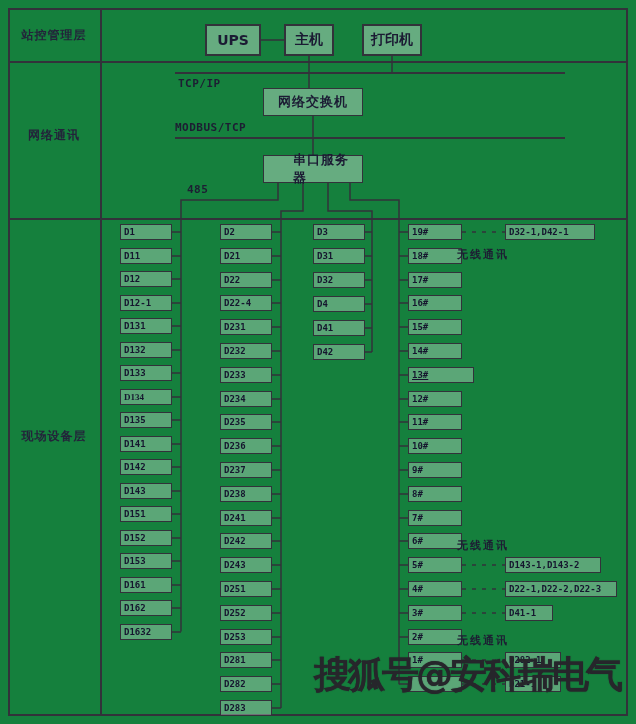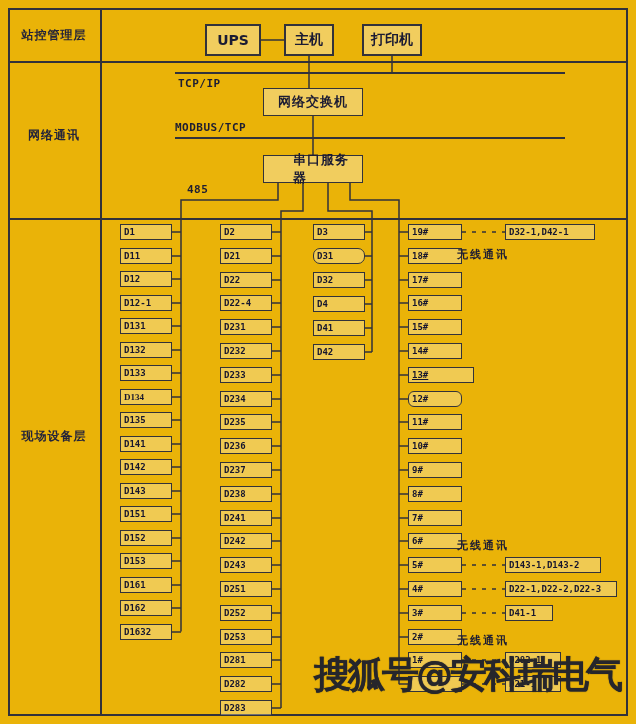--- a/index.html
+++ b/index.html
@@ -1,18 +1,18 @@
 <!DOCTYPE html>
 <html><head>
 <meta charset="utf-8">
 <style>
   html,body{margin:0;padding:0;background:#e8e8e4;}
   .stage{
     position:relative;width:636px;height:724px;overflow:hidden;
-    background:#eab308;
+    background:#15803d;
     font-family:"DejaVu Sans","Liberation Sans",sans-serif;
     color:#1d1d2e;
   }
   .abs{position:absolute;}
   .frameline{position:absolute;background:#32323a;}
   .layerlbl{
     position:absolute;left:10px;width:88px;text-align:center;
     font-size:12px;font-weight:700;letter-spacing:1px;color:#23233a;
   }
   .box{
@@ -201,33 +201,33 @@
       <div class="dev" style="left: 220px; top: 510px; width: 52px; height: 16px;">D241</div>
       <div class="dev" style="left: 220px; top: 533px; width: 52px; height: 16px;">D242</div>
       <div class="dev" style="left: 220px; top: 557px; width: 52px; height: 16px;">D243</div>
       <div class="dev" style="left: 220px; top: 581px; width: 52px; height: 16px;">D251</div>
       <div class="dev" style="left: 220px; top: 605px; width: 52px; height: 16px;">D252</div>
       <div class="dev" style="left: 220px; top: 629px; width: 52px; height: 16px;">D253</div>
       <div class="dev" style="left: 220px; top: 652px; width: 52px; height: 16px;">D281</div>
       <div class="dev" style="left: 220px; top: 676px; width: 52px; height: 16px;">D282</div>
       <div class="dev" style="left: 220px; top: 700px; width: 52px; height: 16px;">D283</div>
       <div class="dev" style="left: 313px; top: 224px; width: 52px; height: 16px;">D3</div>
-      <div class="dev" style="left: 313px; top: 248px; width: 52px; height: 16px; border-radius: 7px;">D31</div>
+      <div class="dev" style="left: 313px; top: 248px; width: 52px; height: 16px;">D31</div>
       <div class="dev" style="left: 313px; top: 272px; width: 52px; height: 16px;">D32</div>
       <div class="dev" style="left: 313px; top: 296px; width: 52px; height: 16px;">D4</div>
       <div class="dev" style="left: 313px; top: 320px; width: 52px; height: 16px;">D41</div>
       <div class="dev" style="left: 313px; top: 344px; width: 52px; height: 16px;">D42</div>
       <div class="dev" style="left: 408px; top: 224px; width: 54px; height: 16px;">19#</div>
       <div class="dev" style="left: 408px; top: 248px; width: 54px; height: 16px;">18#</div>
       <div class="dev" style="left: 408px; top: 272px; width: 54px; height: 16px;">17#</div>
       <div class="dev" style="left: 408px; top: 295px; width: 54px; height: 16px;">16#</div>
       <div class="dev" style="left: 408px; top: 319px; width: 54px; height: 16px;">15#</div>
       <div class="dev" style="left: 408px; top: 343px; width: 54px; height: 16px;">14#</div>
       <div class="dev" style="left: 408px; top: 367px; width: 66px; height: 16px; text-decoration: underline;">13#</div>
-      <div class="dev" style="left: 408px; top: 391px; width: 54px; height: 16px; border-radius: 6px;">12#</div>
+      <div class="dev" style="left: 408px; top: 391px; width: 54px; height: 16px;">12#</div>
       <div class="dev" style="left: 408px; top: 414px; width: 54px; height: 16px;">11#</div>
       <div class="dev" style="left: 408px; top: 438px; width: 54px; height: 16px;">10#</div>
       <div class="dev" style="left: 408px; top: 462px; width: 54px; height: 16px;">9#</div>
       <div class="dev" style="left: 408px; top: 486px; width: 54px; height: 16px;">8#</div>
       <div class="dev" style="left: 408px; top: 510px; width: 54px; height: 16px;">7#</div>
       <div class="dev" style="left: 408px; top: 533px; width: 54px; height: 16px;">6#</div>
       <div class="dev" style="left: 408px; top: 557px; width: 54px; height: 16px;">5#</div>
       <div class="dev" style="left: 408px; top: 581px; width: 54px; height: 16px;">4#</div>
       <div class="dev" style="left: 408px; top: 605px; width: 54px; height: 16px;">3#</div>
       <div class="dev" style="left: 408px; top: 629px; width: 54px; height: 16px;">2#</div>

